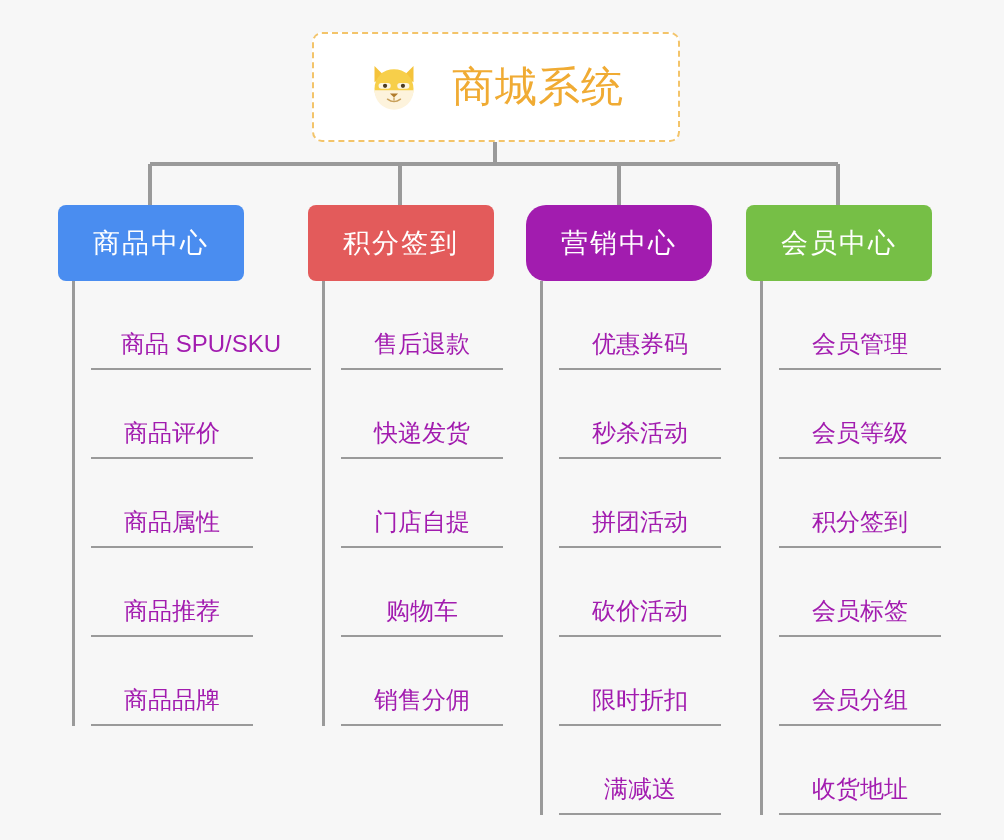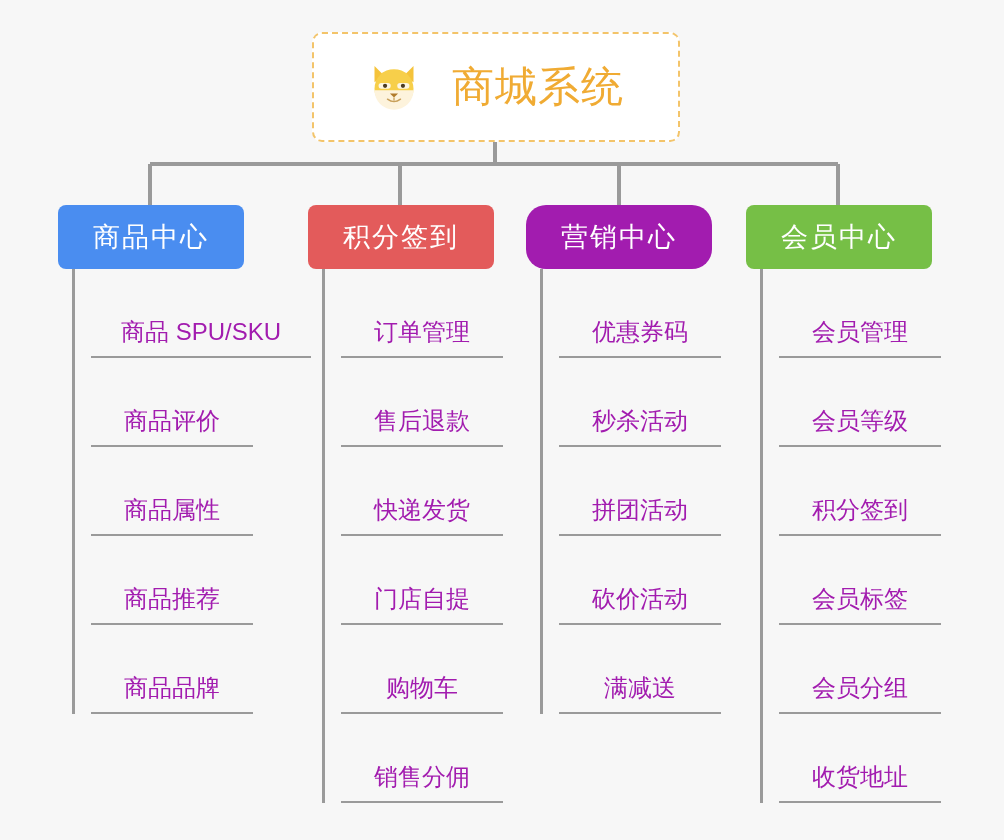--- a/index.html
+++ b/index.html
@@ -73,21 +73,21 @@
     position: absolute;
     top: 0;
     width: 220px;
   }
   .column.c0 { left: 58px; }
   .column.c1 { left: 308px; }
   .column.c2 { left: 526px; }
   .column.c3 { left: 746px; }
 
   .cat-box {
-    height: 64px;
+    height: 76px;
     border-radius: 8px;
     display: flex;
     align-items: center;
     justify-content: center;
     color: #ffffff;
     font-size: 27px;
     letter-spacing: 2px;
     white-space: nowrap;
   }
   .column.c0 .cat-box { width: 186px; }
@@ -180,23 +180,20 @@
           </div>
       </div>
     </div>
 
     <div class="column c1">
       <div class="cat-box" style="background: rgb(227, 91, 91);">
         <span>积分签到</span>
       </div>
       <div class="leaf-list">
         <div class="leaf-item">
-            <span class="leaf-label">订单管理</span>
-          </div>
-        <div class="leaf-item">
             <span class="leaf-label">售后退款</span>
           </div>
         <div class="leaf-item">
             <span class="leaf-label">快递发货</span>
           </div>
         <div class="leaf-item">
             <span class="leaf-label">门店自提</span>
           </div>
         <div class="leaf-item">
             <span class="leaf-label">购物车</span>
@@ -218,20 +215,23 @@
         <div class="leaf-item">
             <span class="leaf-label">秒杀活动</span>
           </div>
         <div class="leaf-item">
             <span class="leaf-label">拼团活动</span>
           </div>
         <div class="leaf-item">
             <span class="leaf-label">砍价活动</span>
           </div>
         <div class="leaf-item">
+            <span class="leaf-label">限时折扣</span>
+          </div>
+        <div class="leaf-item">
             <span class="leaf-label">满减送</span>
           </div>
       </div>
     </div>
 
     <div class="column c3">
       <div class="cat-box" style="background: rgb(118, 191, 70);">
         <span>会员中心</span>
       </div>
       <div class="leaf-list">

